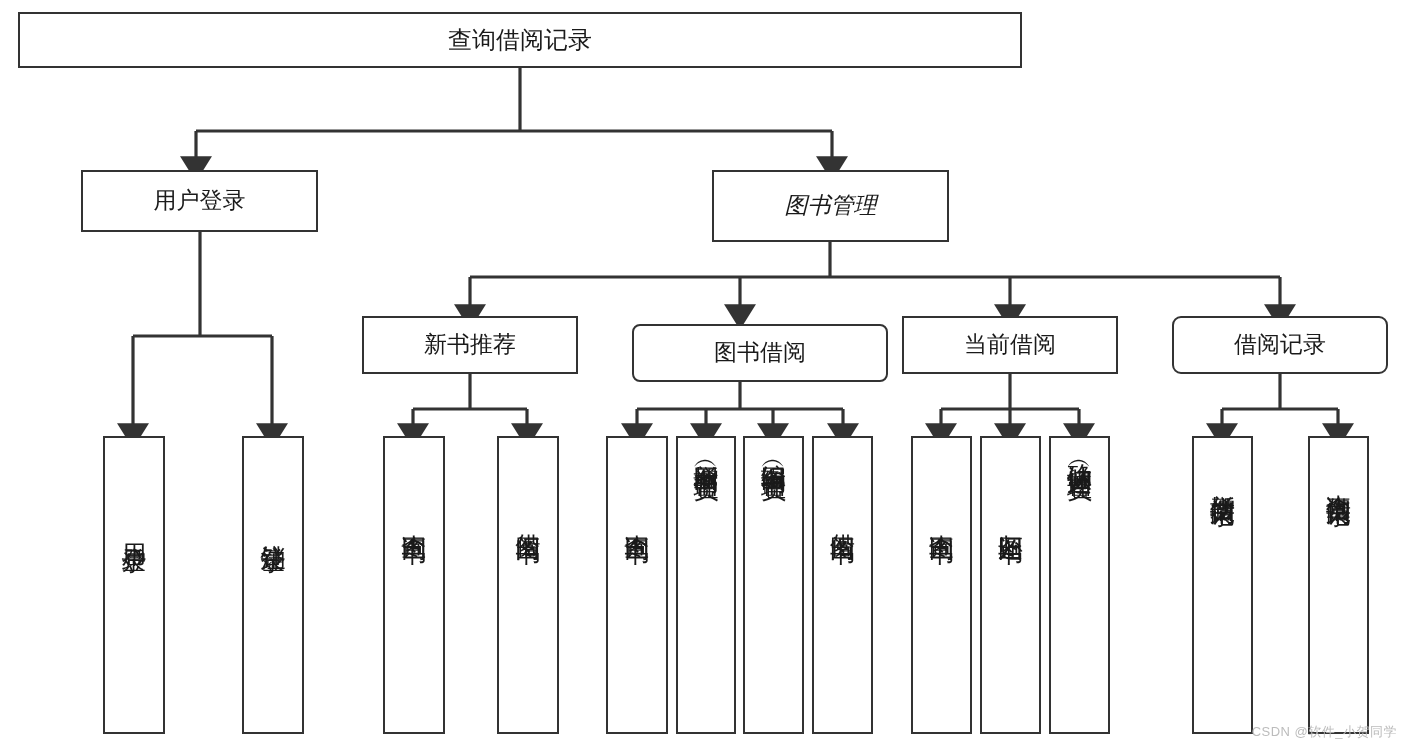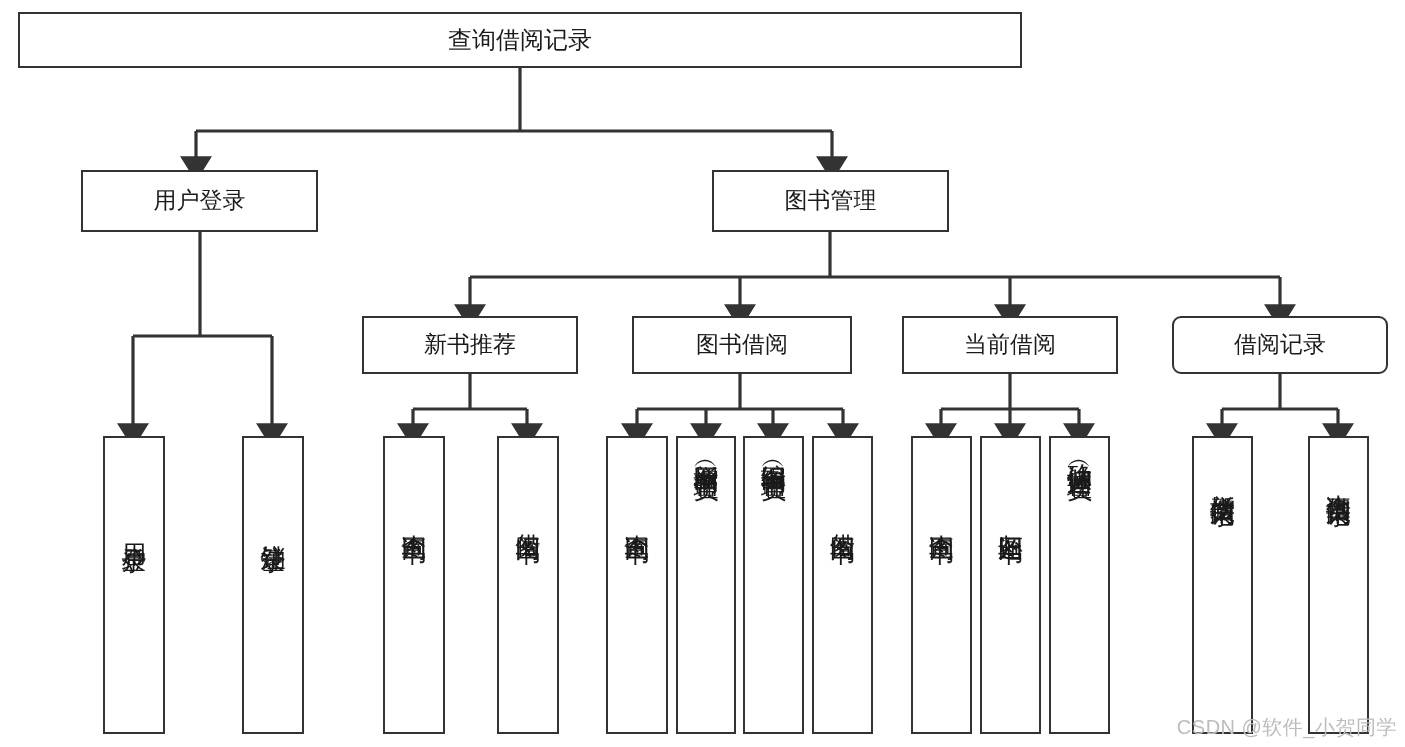--- a/index.html
+++ b/index.html
@@ -61,21 +61,21 @@
     height: auto;
     max-height: 288px;
   }
   .node.vertical.tall .label {
     max-height: 284px;
   }
   #watermark {
     position: absolute;
     right: 8px;
     bottom: 6px;
-    font-size: 20px;
+    font-size: 13px;
     color: #bcbcbc;
     white-space: nowrap;
     letter-spacing: 0.5px;
   }
 </style>
 </head>
 <body>
 
 <div id="canvas">
 
@@ -129,28 +129,28 @@
     </g>
   </svg>
 
   <div class="node horizontal root" style="left:18px; top:12px; width:1004px; height:56px;">
     <span class="label">查询借阅记录</span>
   </div>
 
   <div class="node horizontal" style="left:81px; top:170px; width:237px; height:62px;">
     <span class="label">用户登录</span>
   </div>
-  <div class="node horizontal" style="left:712px; top:170px; width:237px; height:62px;">
+  <div class="node horizontal" style="left:712px; top:170px; width:237px; height:72px;font-style:italic;">
     <span class="label">图书管理</span>
   </div>
 
   <div class="node horizontal" style="left:362px; top:316px; width:216px; height:58px;justify-content:center;">
     <span class="label">新书推荐</span>
   </div>
-  <div class="node horizontal" style="left:632px; top:316px; width:220px; height:58px;">
+  <div class="node horizontal" style="left:632px; top:324px; width:256px; height:58px;border-radius:8px;">
     <span class="label">图书借阅</span>
   </div>
   <div class="node horizontal" style="left:902px; top:316px; width:216px; height:58px;justify-content:center;">
     <span class="label">当前借阅</span>
   </div>
   <div class="node horizontal" style="left:1172px; top:316px; width:216px; height:58px;border-radius:9px;">
     <span class="label">借阅记录</span>
   </div>
 
   <div class="node vertical" style="left:103px; top:436px; width:62px; height:298px; padding-top:86px;">

